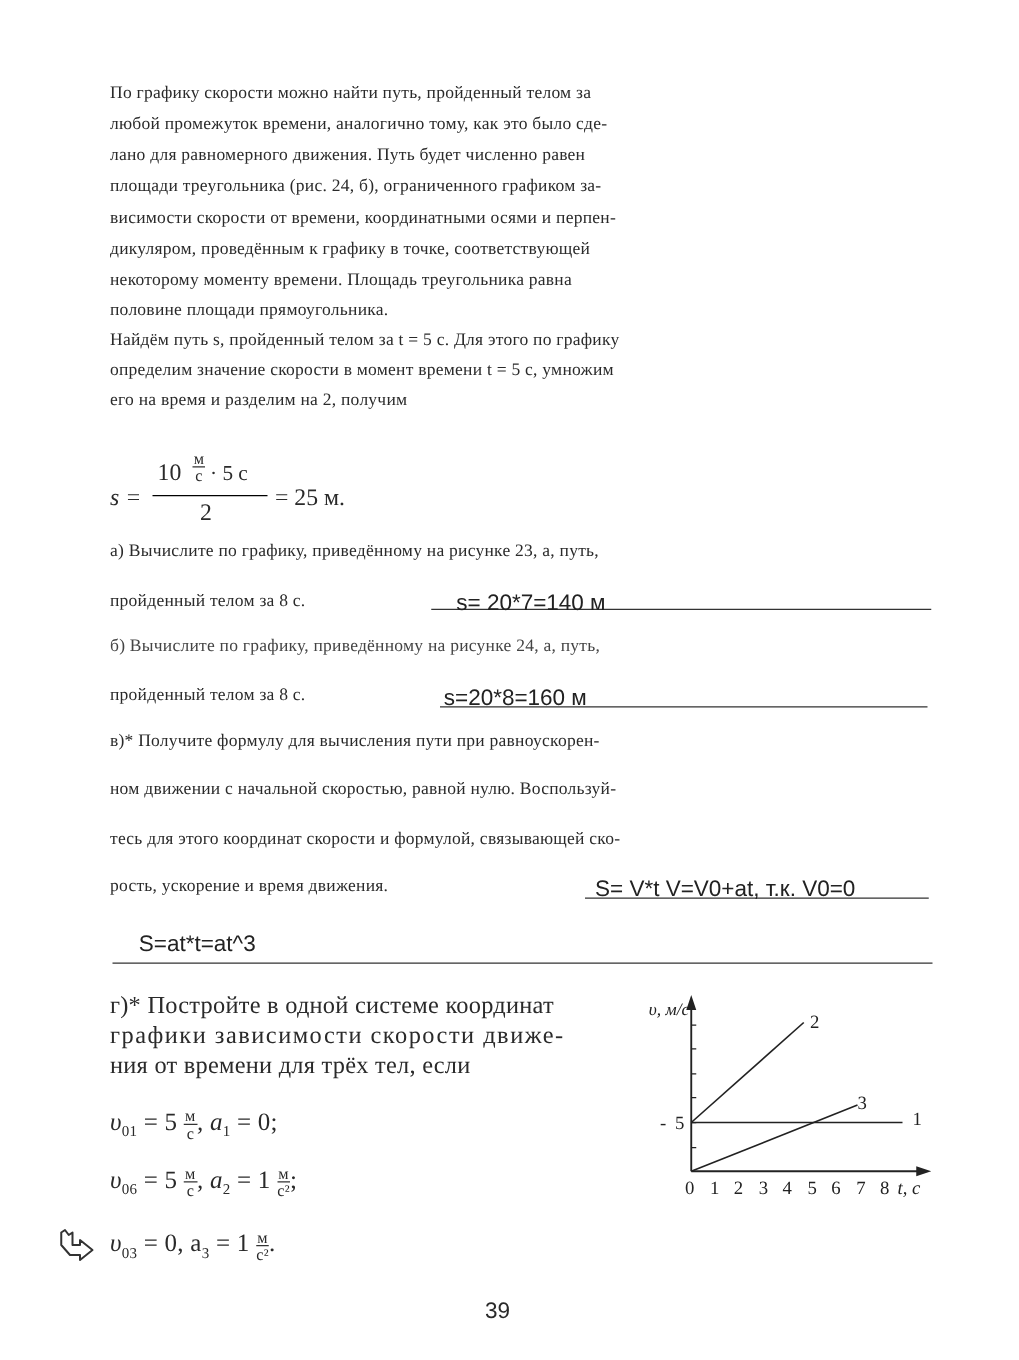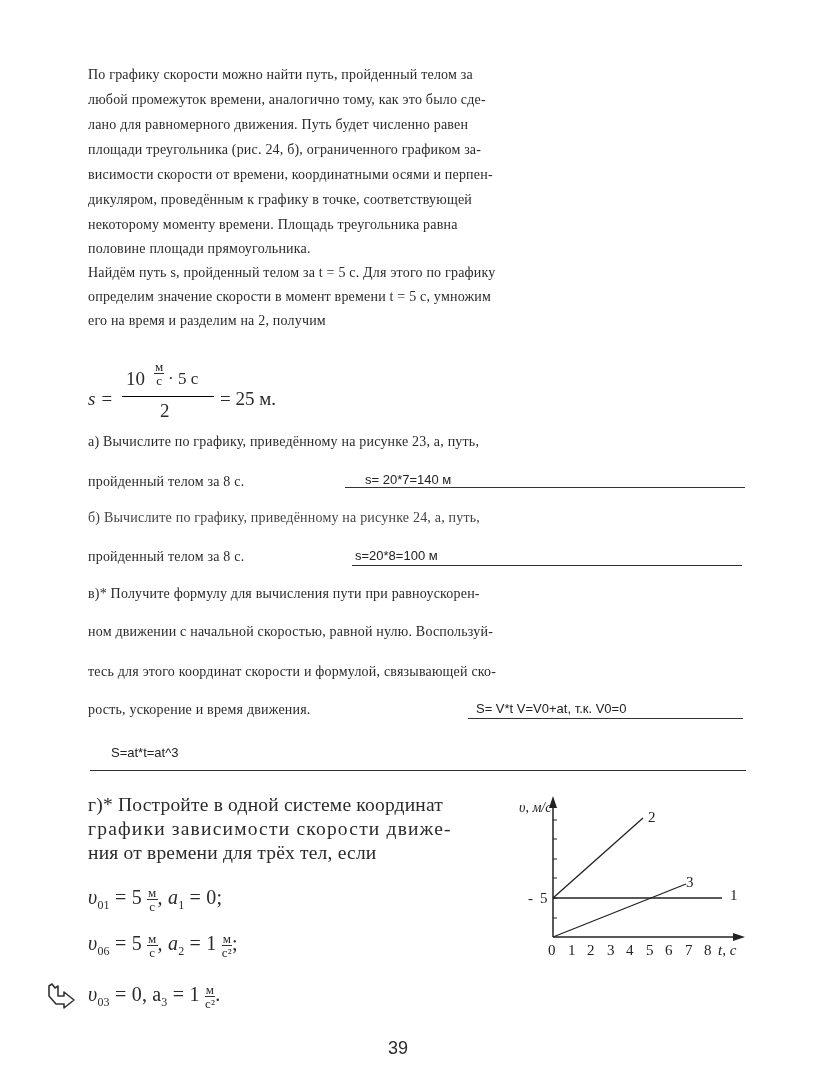--- a/index.html
+++ b/index.html
@@ -1,19 +1,19 @@
 <!DOCTYPE html>
 <html><head>
 <meta charset="utf-8">
 <style>
   html, body { margin:0; padding:0; background:#fff; }
   body { width:815px; height:1088px; position:relative; overflow:hidden;
          font-family:"Liberation Serif", "DejaVu Serif", serif; color:#2a2a2a; }
   .line { position:absolute; left:88px; font-size:14px; white-space:nowrap; letter-spacing:0.2px; }
-  .hand { font-family:"Liberation Sans", "DejaVu Sans", sans-serif; font-size:13px; color:#222; }
+  .hand { font-family:"Liberation Sans", "DejaVu Sans", sans-serif; font-size:18px; color:#222; }
   .answer-line { position:absolute; border-bottom:1px solid #333; }
   .ans-text { position:absolute; }
   .frac { display:inline-block; vertical-align:middle; text-align:center; font-size:13px; line-height:13px; }
   .frac .num { display:block; border-bottom:1px solid #333; padding:0 1px; }
   .frac .den { display:block; }
   .formula { position:absolute; font-size:19px; }
   .page-num { position:absolute; left:388px; top:1038px; font-size:18px; font-family:"Liberation Sans", sans-serif; }
   .it { font-style:italic; }
   svg text { font-family:"Liberation Serif", serif; }
 </style>
@@ -52,21 +52,21 @@
   <div class="line" style="top:434px">а) Вычислите по графику, приведённому на рисунке 23, а, путь,</div>
   <div class="line" style="top:474px">пройденный телом за 8 с.</div>
   <div class="answer-line" style="left:345px;top:487px;width:400px"></div>
   <span class="ans-text hand" style="left:365px;top:472px">s= 20*7=140 м</span>
 </div>
 
 <div>
   <div class="line" style="top:510px;color:#444">б) Вычислите по графику, приведённому на рисунке 24, а, путь,</div>
   <div class="line" style="top:549px">пройденный телом за 8 с.</div>
   <div class="answer-line" style="left:352px;top:565px;width:390px"></div>
-  <span class="ans-text hand" style="left:355px;top:548px">s=20*8=100 м</span>
+  <span class="ans-text hand" style="left:355px;top:548px">s=20*8=160 м</span>
 </div>
 
 <div>
   <div class="line" style="top:586px">в)* Получите формулу для вычисления пути при равноускорен-</div>
   <div class="line" style="top:624px">ном движении с начальной скоростью, равной нулю. Воспользуй-</div>
   <div class="line" style="top:664px">тесь для этого координат скорости и формулой, связывающей ско-</div>
   <div class="line" style="top:702px">рость, ускорение и время движения.</div>
   <div class="answer-line" style="left:468px;top:718px;width:275px"></div>
   <span class="ans-text hand" style="left:476px;top:701px">S= V*t   V=V0+at, т.к. V0=0</span>
   <span class="ans-text hand" style="left:111px;top:745px">S=at*t=at^3</span>

